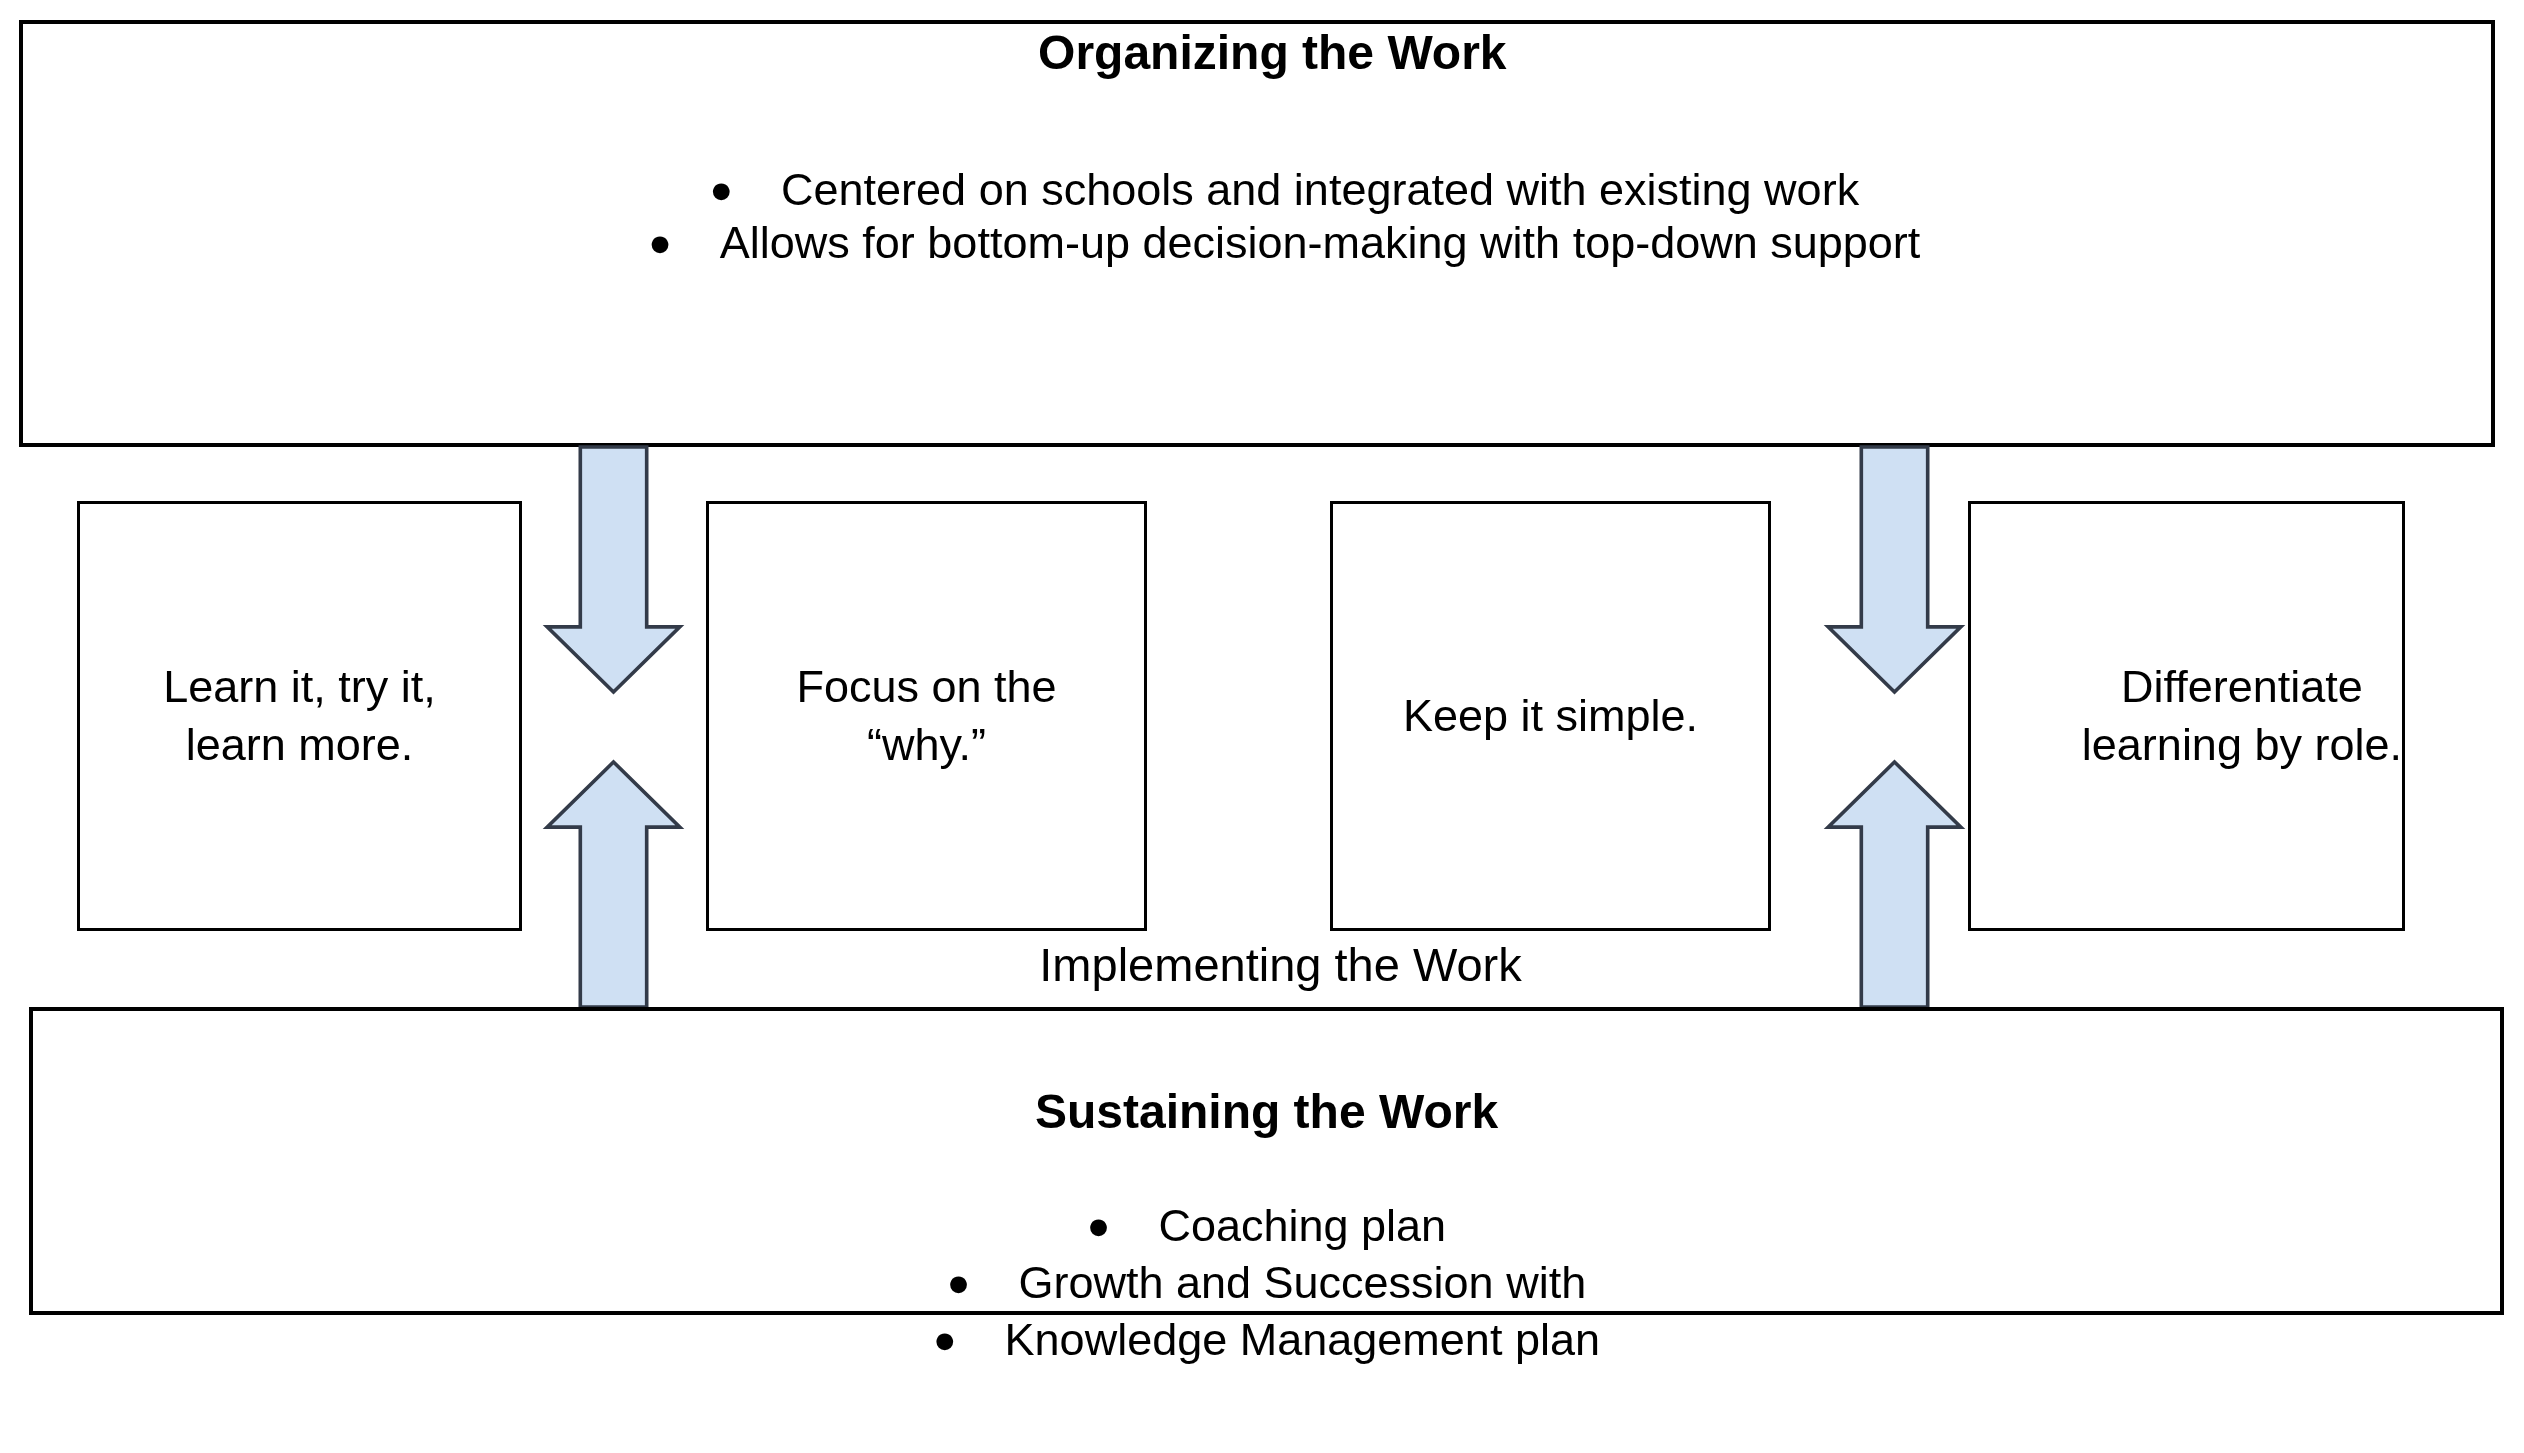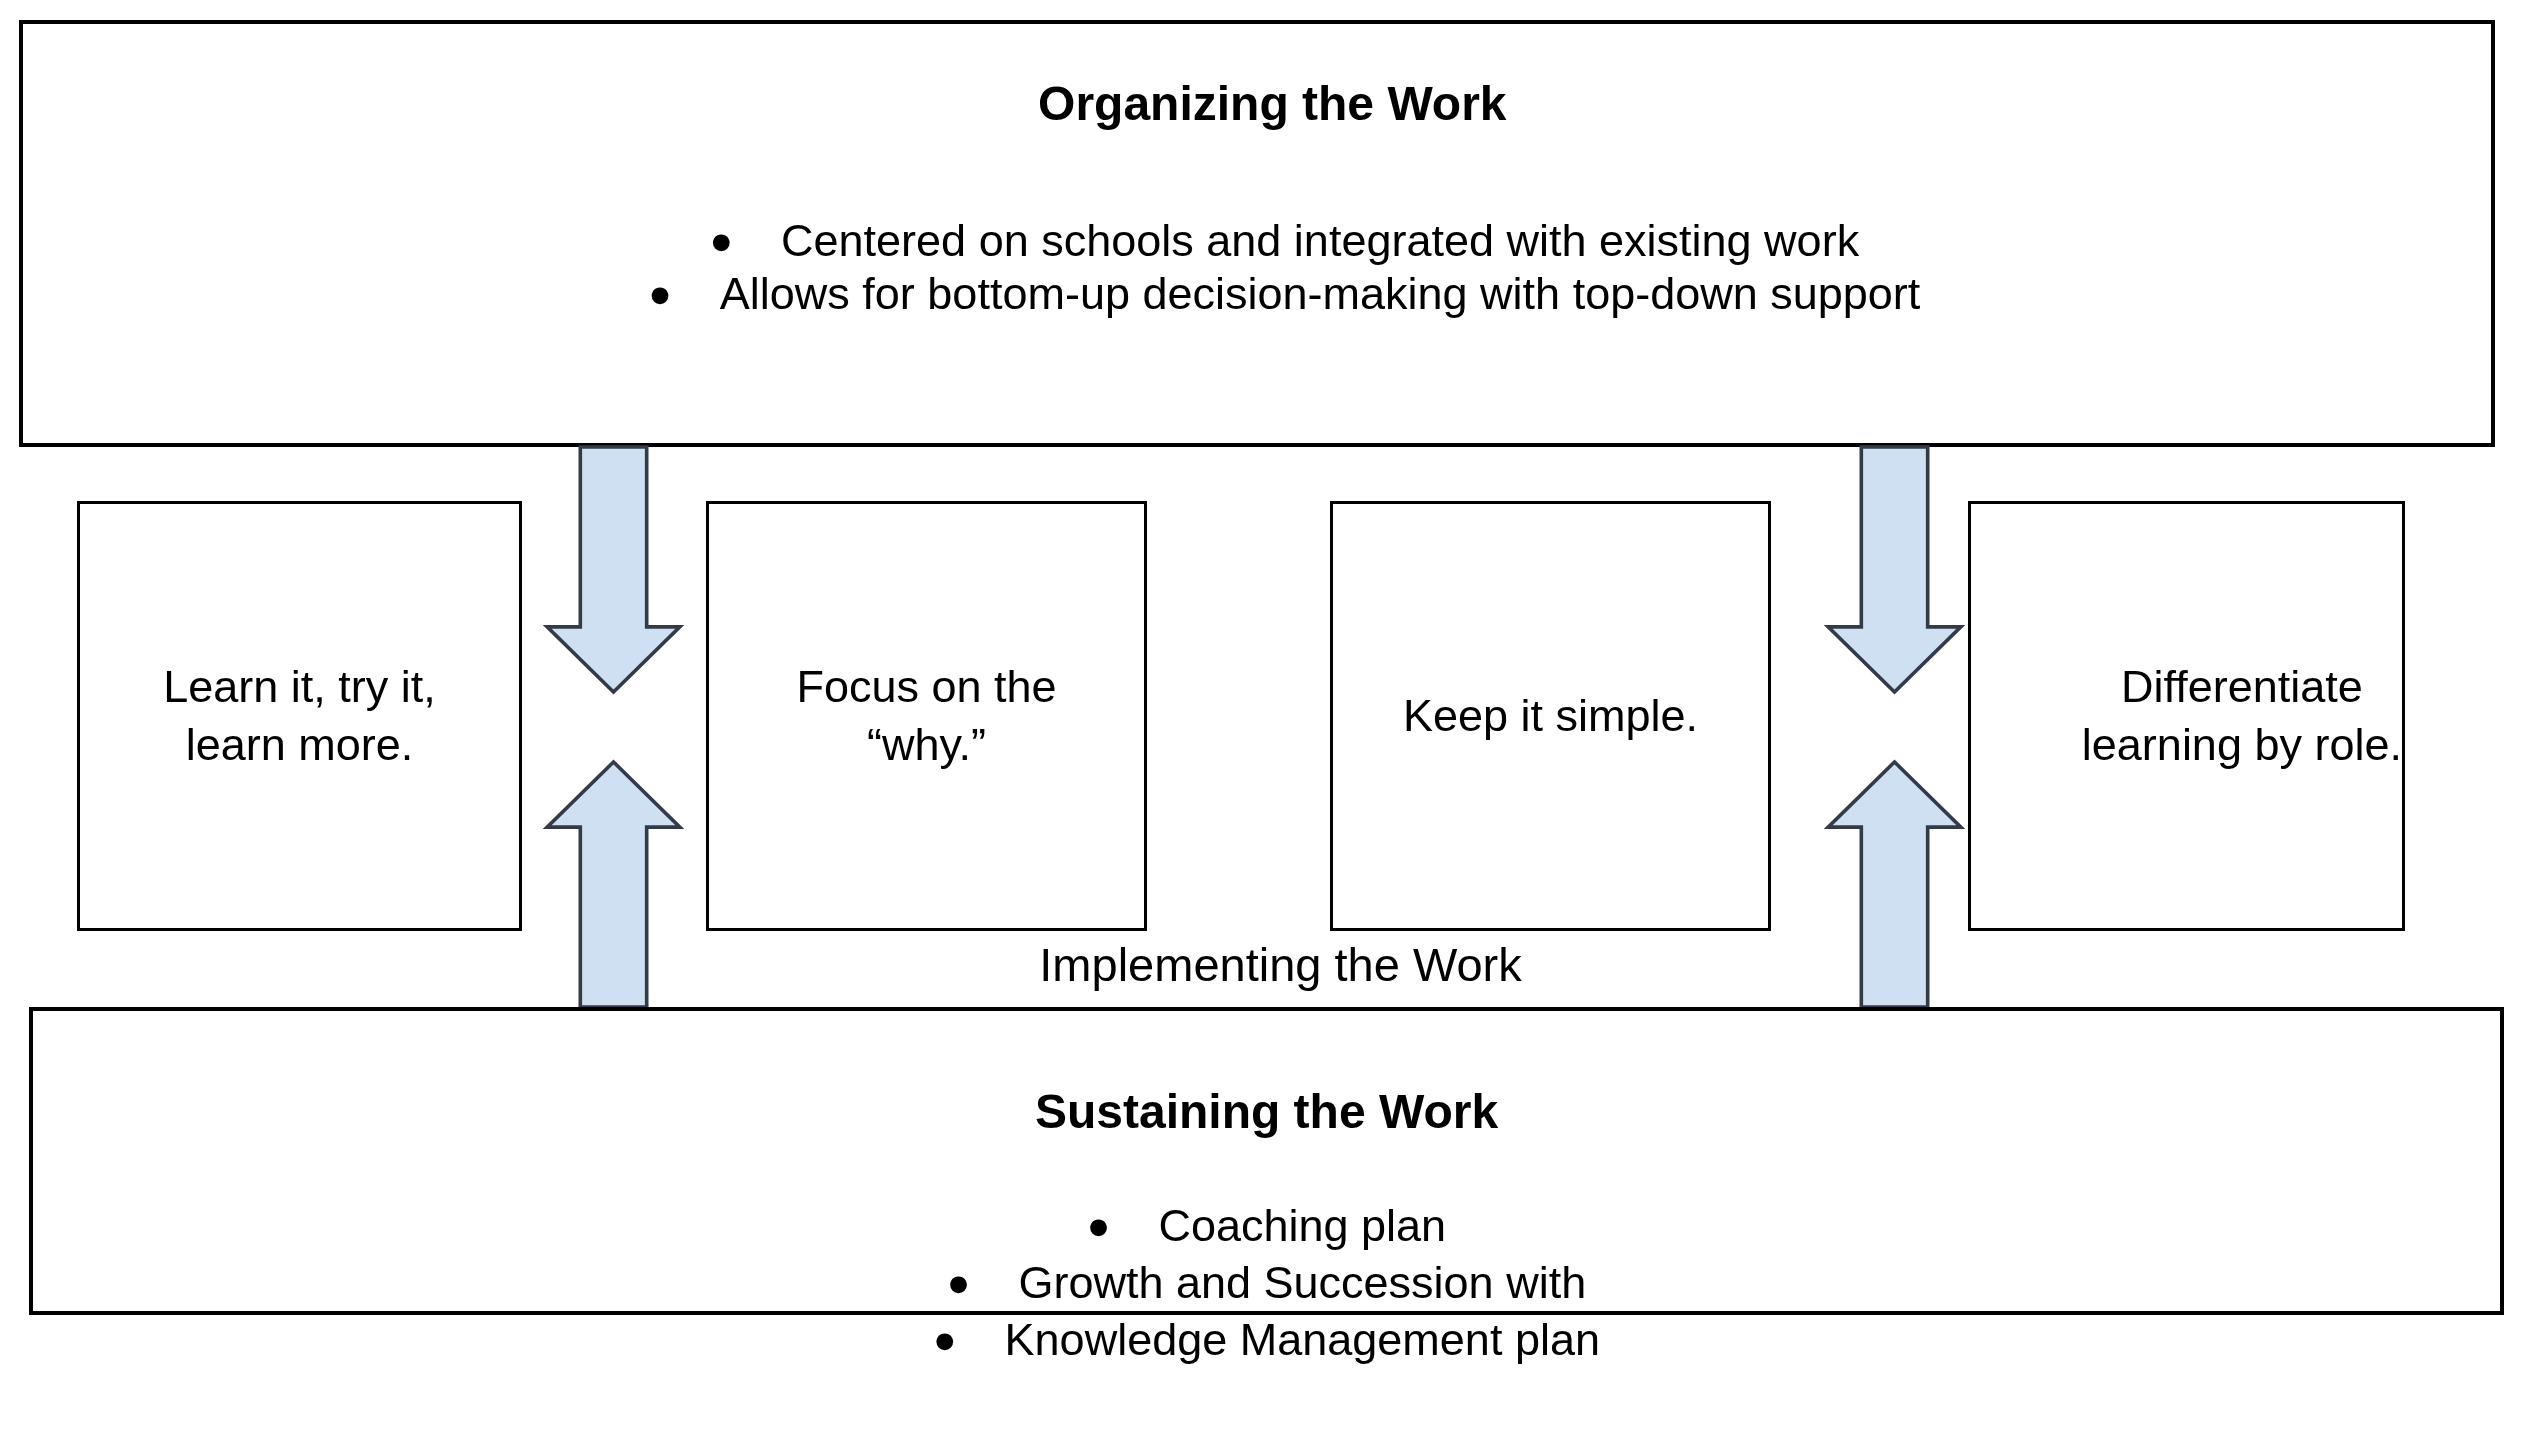--- a/index.html
+++ b/index.html
@@ -21,21 +21,21 @@
   }
   #top-box    { left: 19.3px;  top: 20px;   width: 2476px; height: 427px; }
   #bottom-box { left: 29px;  top: 1007px; width: 2475px; height: 308px; }
 
   .big-title {
     text-align: center;
     font-weight: bold;
     font-size: 48px;
     line-height: 57px;
   }
-  #top-box .big-title    { margin-top: 51px;  padding-left: 30px; }
+  #top-box .big-title    {  padding-left: 30px; }
   #bottom-box .big-title { margin-top: 72px; }
 
   .bullet-list { display: flex; flex-direction: column; }
   #top-box .bullet-list    { margin-top: 82px; padding-left: 54px; }
   #bottom-box .bullet-list { margin-top: 57px; }
 
   .bullet-row {
     display: flex;
     justify-content: center;
     align-items: center;

